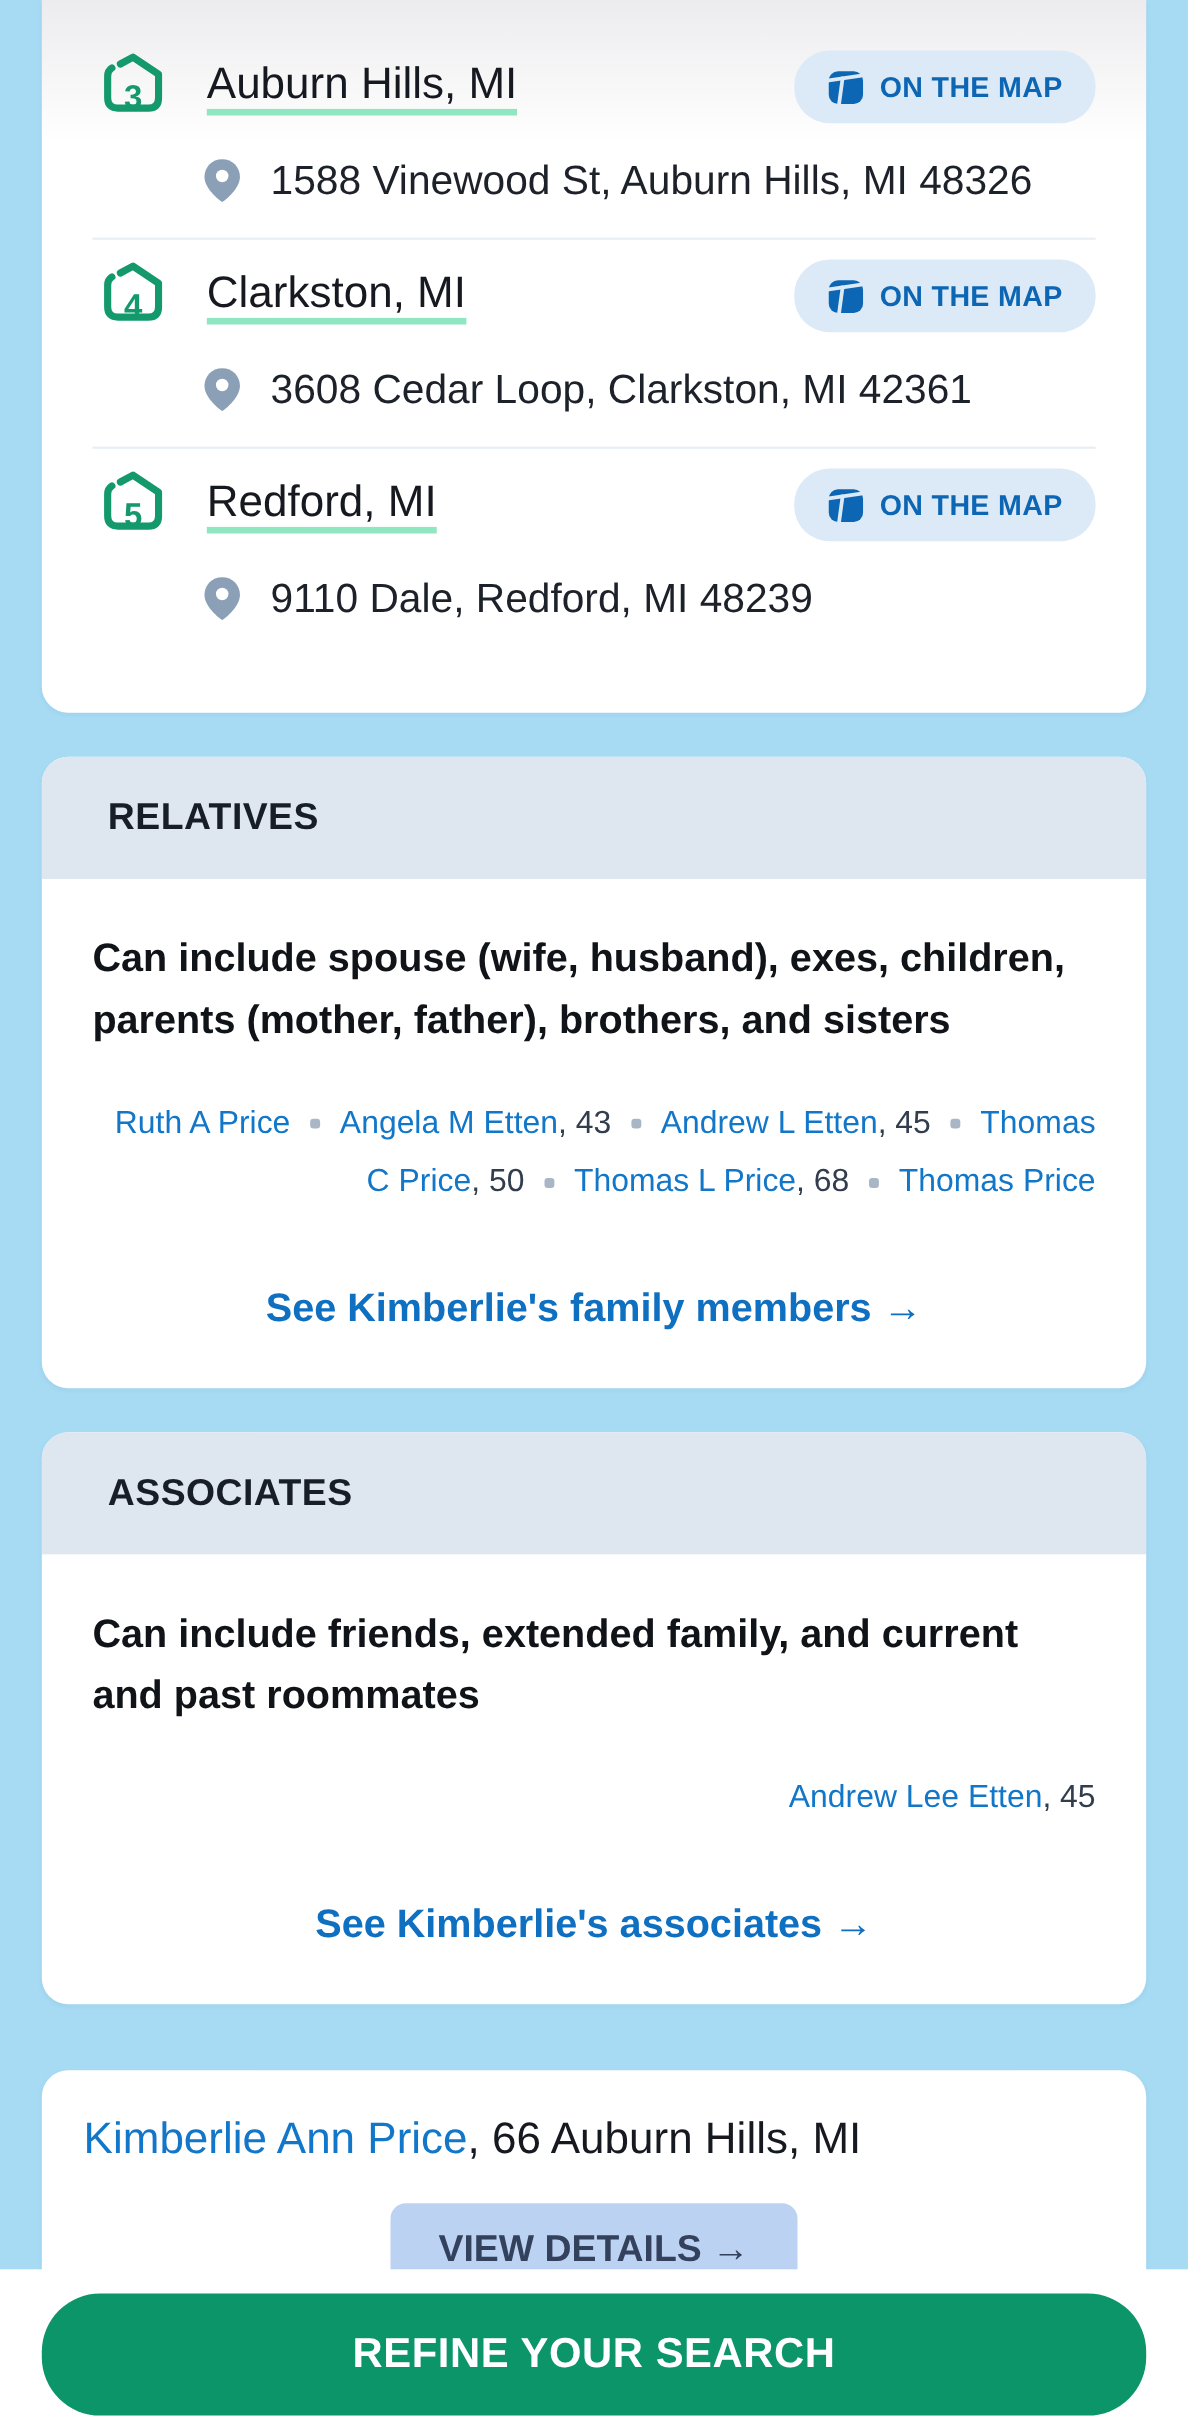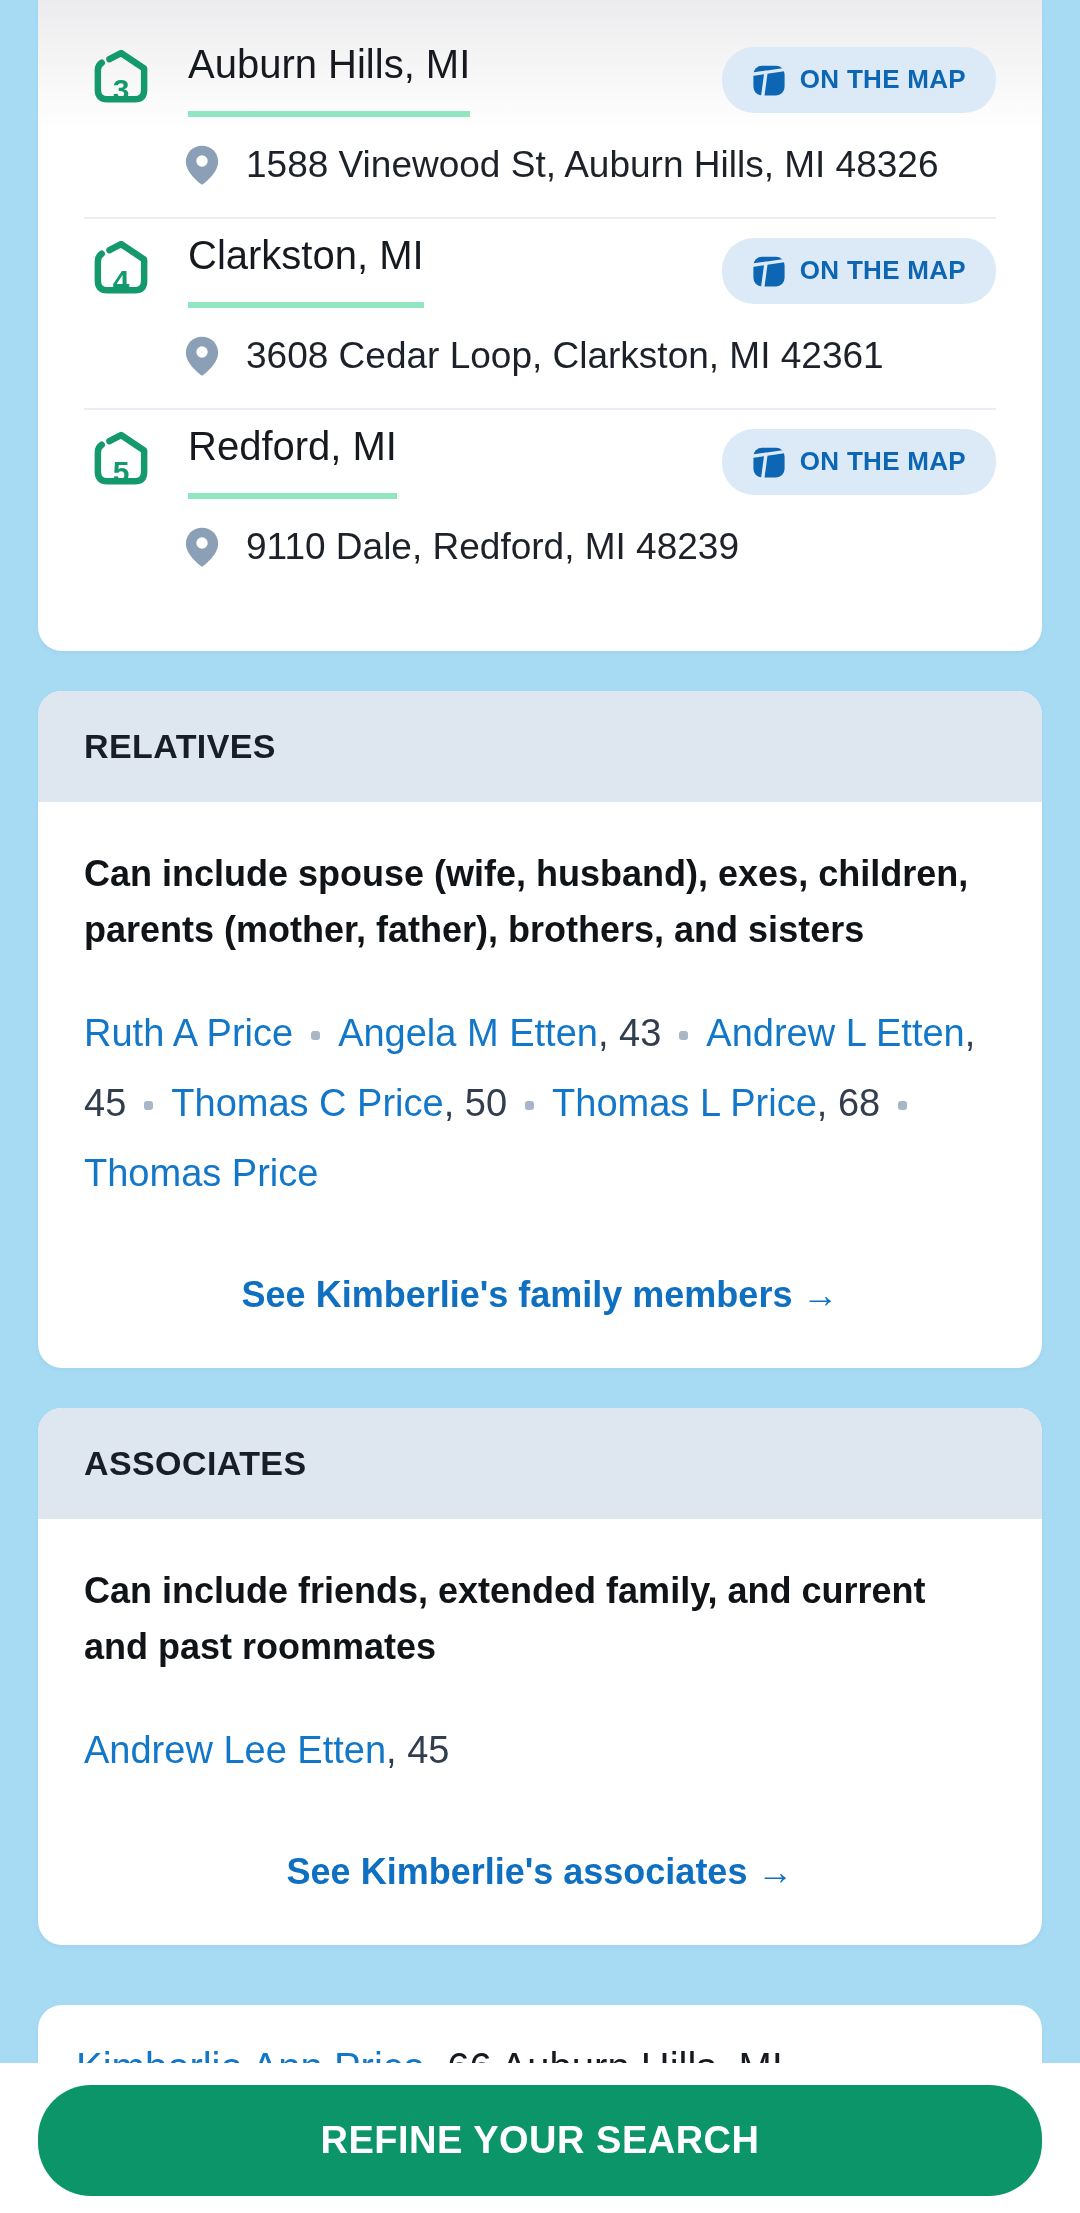--- a/index.html
+++ b/index.html
@@ -23,44 +23,44 @@
   .loc-head { display:flex; align-items:center; }
   .loc-badge { position:relative; width:74px; height:74px; flex:0 0 auto; }
   .loc-badge svg { position:absolute; inset:0; }
   .loc-num {
     position:absolute; left:0; right:0; top:20px; bottom:0;
     display:flex; align-items:center; justify-content:center;
     font-size:30px; font-weight:700; color:#13996b;
   }
   .loc-city {
     margin-left:30px; font-size:40px; font-weight:500; color:#16191f;
-    display:inline-block; padding-bottom:24px; border-bottom:6px solid #90e6c0;
+    display:inline-block; padding-bottom:0; border-bottom:6px solid #90e6c0;
   }
   .loc-spacer { flex:1; }
   .map-pill {
     display:flex; align-items:center; gap:14px;
     background:#dceaf8; border:none; cursor:pointer;
     border-radius:32px; padding:16px 30px;
   }
   .map-pill .map-label { font-size:26px; font-weight:700; color:#0d66b3; letter-spacing:.3px; }
   .loc-addr { display:flex; align-items:center; margin:26px 0 0 96px; }
   .loc-addr-text { margin-left:22px; font-size:37px; color:#1d2129; }
 
   .cta-row { text-align:center; margin-top:38px; }
   .cta-link {
     font-size:36px; font-weight:700; color:#0f6fc0; text-decoration:none; cursor:pointer;
   }
 
   
   .section-card { margin-top:40px; border-radius:24px; overflow:hidden; }
-  .section-header { background:#dee6ef; padding:36px 46px; }
+  .section-header { background:#dee6ef; padding:36px 60px; }
   .section-title { font-size:34px; font-weight:700; color:#181e27; letter-spacing:.4px; }
   .section-body { padding:44px 46px 52px 46px; }
   .section-desc { font-size:36px; font-weight:700; color:#101418; line-height:1.55; }
-  .people { margin-top:40px; font-size:38px; line-height:1.85; }
+  .people { margin-top:40px; font-size:29px; line-height:1.85;text-align:right; }
   .person-link { color:#1377c9; font-weight:500; text-decoration:none; cursor:pointer; }
   .person-age { color:#323e4e; font-weight:500; }
   .dot {
     display:inline-block; width:9px; height:9px; border-radius:3px;
     background:#a9b6c6; margin:0 18px; vertical-align:middle;
   }
   .section-body .cta-row { margin-top:66px; }
 
   
   #card-result { margin-top:60px; border-radius:24px 24px 0 0; padding:40px 38px 120px 38px; }

